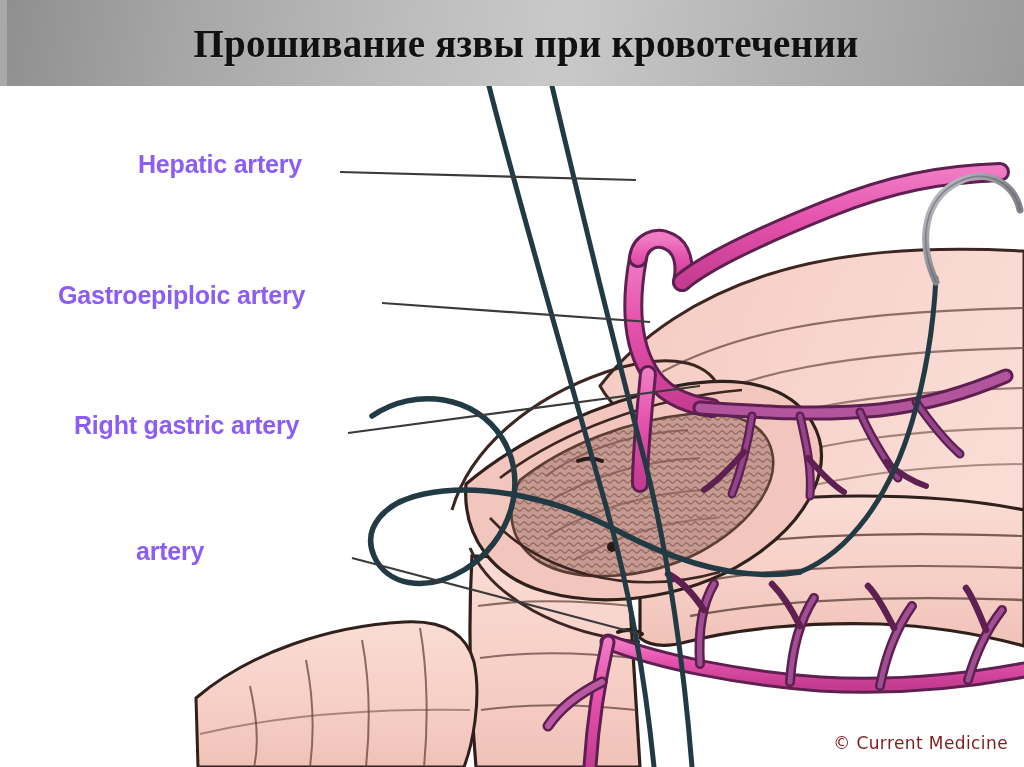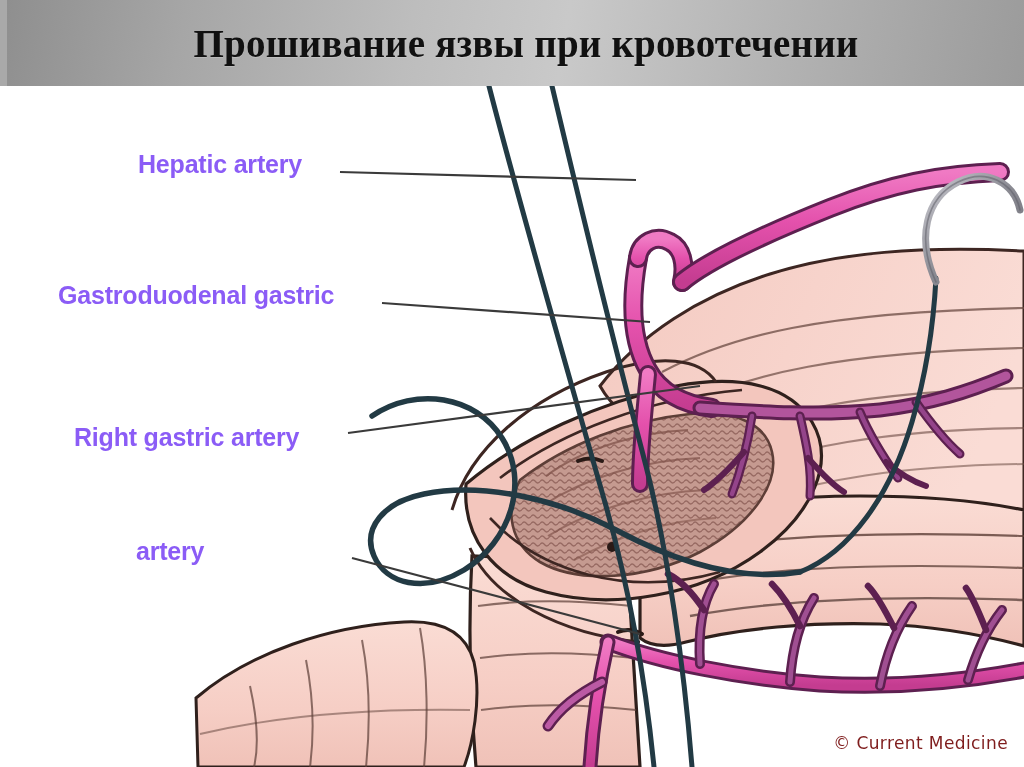--- a/index.html
+++ b/index.html
@@ -85,21 +85,21 @@
     font-family: "Liberation Sans", "DejaVu Sans", sans-serif;
     font-weight: 700;
     font-size: 25px;
     color: #8b5cf6;
     line-height: 1.18;
     white-space: pre;
     letter-spacing: -0.2px;
   }
   #label-hepatic        { left: 138px; top: 150px; }
   #label-gastroduodenal { left:  58px; top: 281px; }
-  #label-rightgastric   { left:  74px; top: 411px; margin-top: 12px; }
+  #label-rightgastric   { left:  74px; top: 411px; }
   #label-gastroepiploic { left: 136px; top: 537px; text-align: right; }
   #label-gastroepiploic .ln2 { display: block; text-align: right; }
 
   
   #credit {
     position: absolute;
     right: 16px;
     bottom: 14px;
     font-family: "DejaVu Sans", sans-serif;
     font-size: 17px;
@@ -349,21 +349,21 @@
         <line x1="340" y1="86" x2="636" y2="94"></line>
         <line x1="382" y1="217" x2="650" y2="236"></line>
         <line x1="348" y1="347" x2="700" y2="300"></line>
         <line x1="352" y1="472" x2="640" y2="548"></line>
       </g>
     </svg>
   </div>
 
   <div class="anno-label" id="label-hepatic">Hepatic artery</div>
 
-  <div class="anno-label" id="label-gastroduodenal">Gastroduodenal gastric</div>
+  <div class="anno-label" id="label-gastroduodenal">Gastroepiploic artery</div>
 
   <div class="anno-label" id="label-rightgastric">Right gastric artery</div>
 
   <div class="anno-label" id="label-gastroepiploic"><span class="ln2">artery</span></div>
 
   <div id="credit">© Current Medicine</div>
 
 </div>
 
 </body></html>

